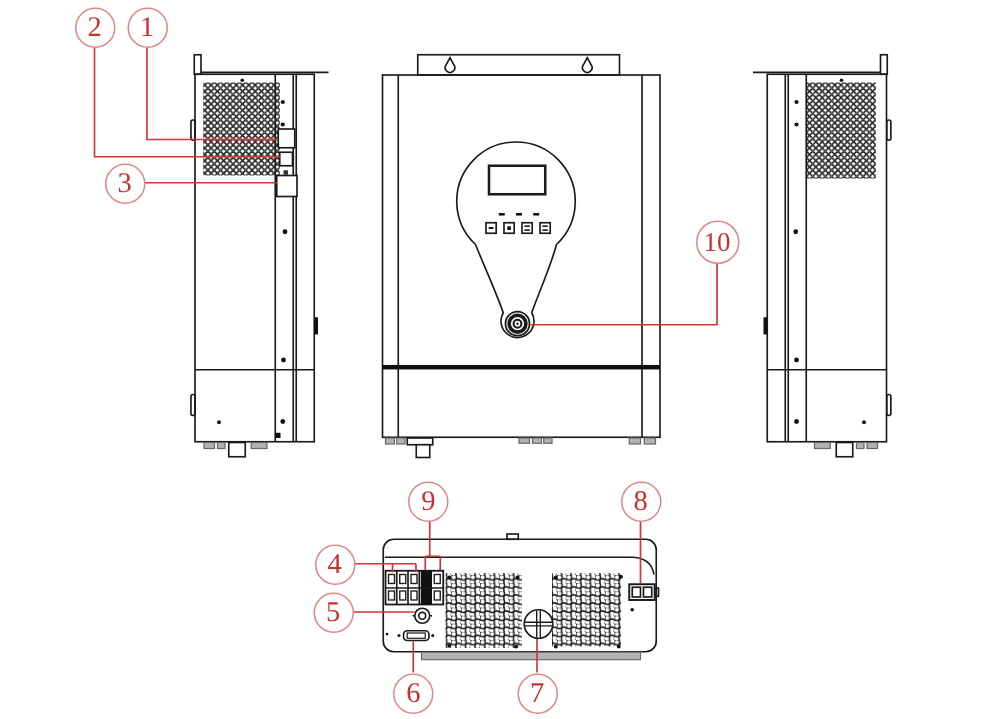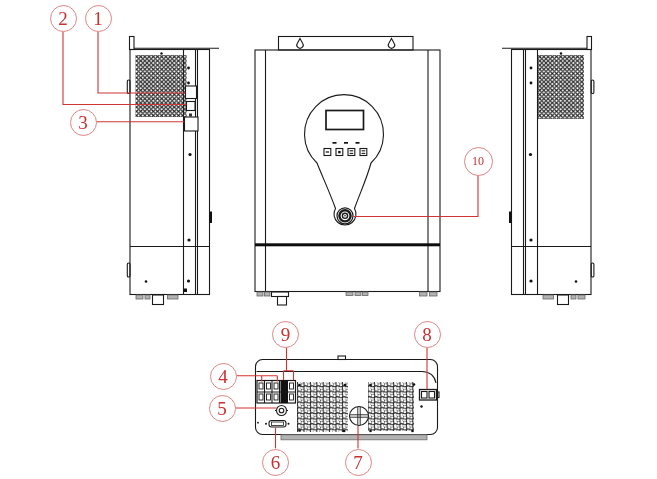--- a/index.html
+++ b/index.html
@@ -2,21 +2,21 @@
 <html><head>
 <meta charset="utf-8">
 <style>
   html,body{margin:0;padding:0;background:#ffffff;}
   #stage{position:relative;width:657px;height:479px;background:#ffffff;overflow:hidden;
          font-family:"Liberation Serif","DejaVu Serif",serif;}
   #lineart{position:absolute;left:0;top:0;}
   .callout{position:absolute;box-sizing:border-box;border:1.3px solid #e08585;border-radius:50%;
            display:flex;align-items:center;justify-content:center;
            color:#c9302f;font-size:19px;line-height:1;background:transparent;}
-  .callout.small{font-size:12px;}
+  .callout.small{font-size:18px;}
 </style>
 </head>
 <body>
 
 <div id="stage">
 
 <svg id="lineart" width="657" height="479" viewBox="0 0 657 479">
   <defs>
     <pattern id="d1" width="4.2" height="4.2" patternUnits="userSpaceOnUse">
       <path d="M0,4.2 L4.2,0" stroke="#242424" stroke-width="1.1" fill="none"></path>

